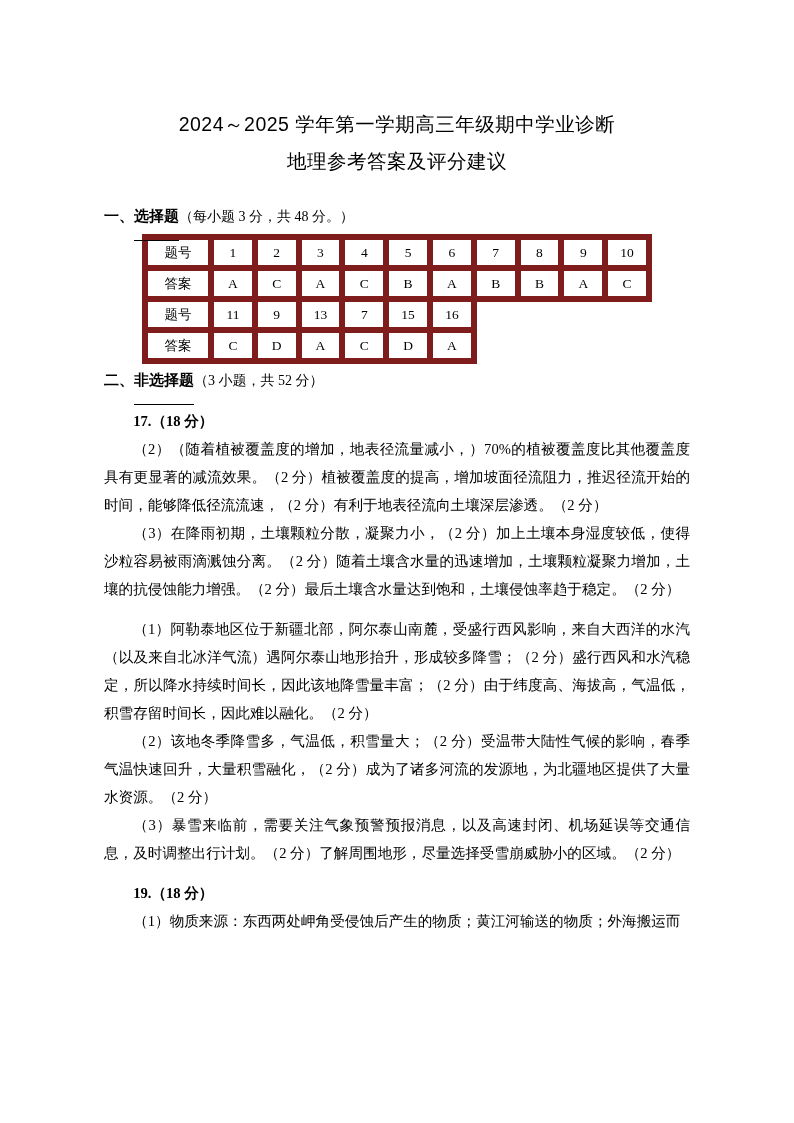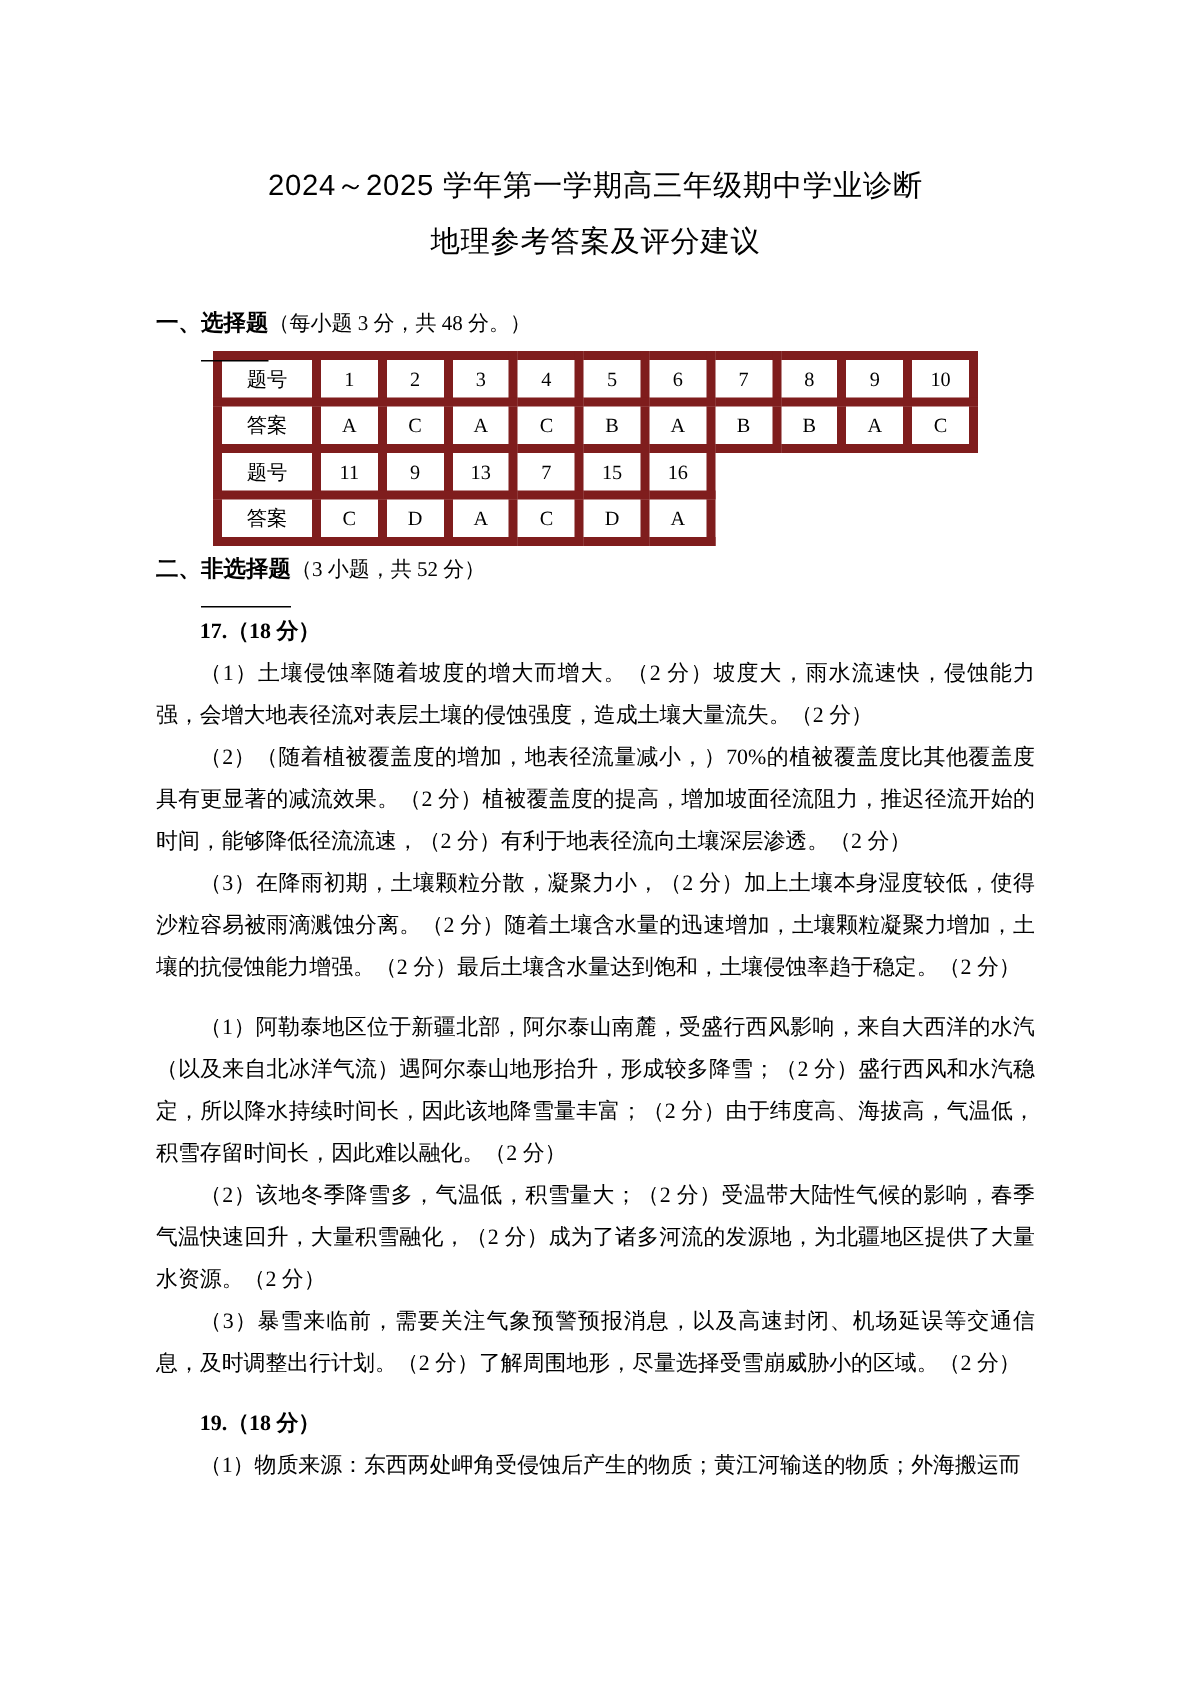--- a/index.html
+++ b/index.html
@@ -165,21 +165,20 @@
     </tr>
   </tbody>
     </table>
 
   <div class="section-head" style="margin-top:2px">
     <span class="sec-label">二、</span><span class="sec-title">非选择题</span><span class="sec-note">（3 小题，共 52 分）</span>
   </div>
 
   <div class="gap-small"></div>
   <p class="qnum">17.（18 分）</p>
-  <p class="para indent">（1）土壤侵蚀率随着坡度的增大而增大。（2 分）坡度大，雨水流速快，侵蚀能力强，会增大地表径流对表层土壤的侵蚀强度，造成土壤大量流失。（2 分）</p>
   <p class="para indent">（2）（随着植被覆盖度的增加，地表径流量减小，）70%的植被覆盖度比其他覆盖度具有更显著的减流效果。（2 分）植被覆盖度的提高，增加坡面径流阻力，推迟径流开始的时间，能够降低径流流速，（2 分）有利于地表径流向土壤深层渗透。（2 分）</p>
   <p class="para indent">（3）在降雨初期，土壤颗粒分散，凝聚力小，（2 分）加上土壤本身湿度较低，使得沙粒容易被雨滴溅蚀分离。（2 分）随着土壤含水量的迅速增加，土壤颗粒凝聚力增加，土壤的抗侵蚀能力增强。（2 分）最后土壤含水量达到饱和，土壤侵蚀率趋于稳定。（2 分）</p>
 
   <div class="gap-med"></div>
   <p class="para indent">（1）阿勒泰地区位于新疆北部，阿尔泰山南麓，受盛行西风影响，来自大西洋的水汽（以及来自北冰洋气流）遇阿尔泰山地形抬升，形成较多降雪；（2 分）盛行西风和水汽稳定，所以降水持续时间长，因此该地降雪量丰富；（2 分）由于纬度高、海拔高，气温低，积雪存留时间长，因此难以融化。（2 分）</p>
   <p class="para indent">（2）该地冬季降雪多，气温低，积雪量大；（2 分）受温带大陆性气候的影响，春季气温快速回升，大量积雪融化，（2 分）成为了诸多河流的发源地，为北疆地区提供了大量水资源。（2 分）</p>
   <p class="para indent">（3）暴雪来临前，需要关注气象预警预报消息，以及高速封闭、机场延误等交通信息，及时调整出行计划。（2 分）了解周围地形，尽量选择受雪崩威胁小的区域。（2 分）</p>
 
   <div class="gap-med"></div>
   <p class="qnum">19.（18 分）</p>

